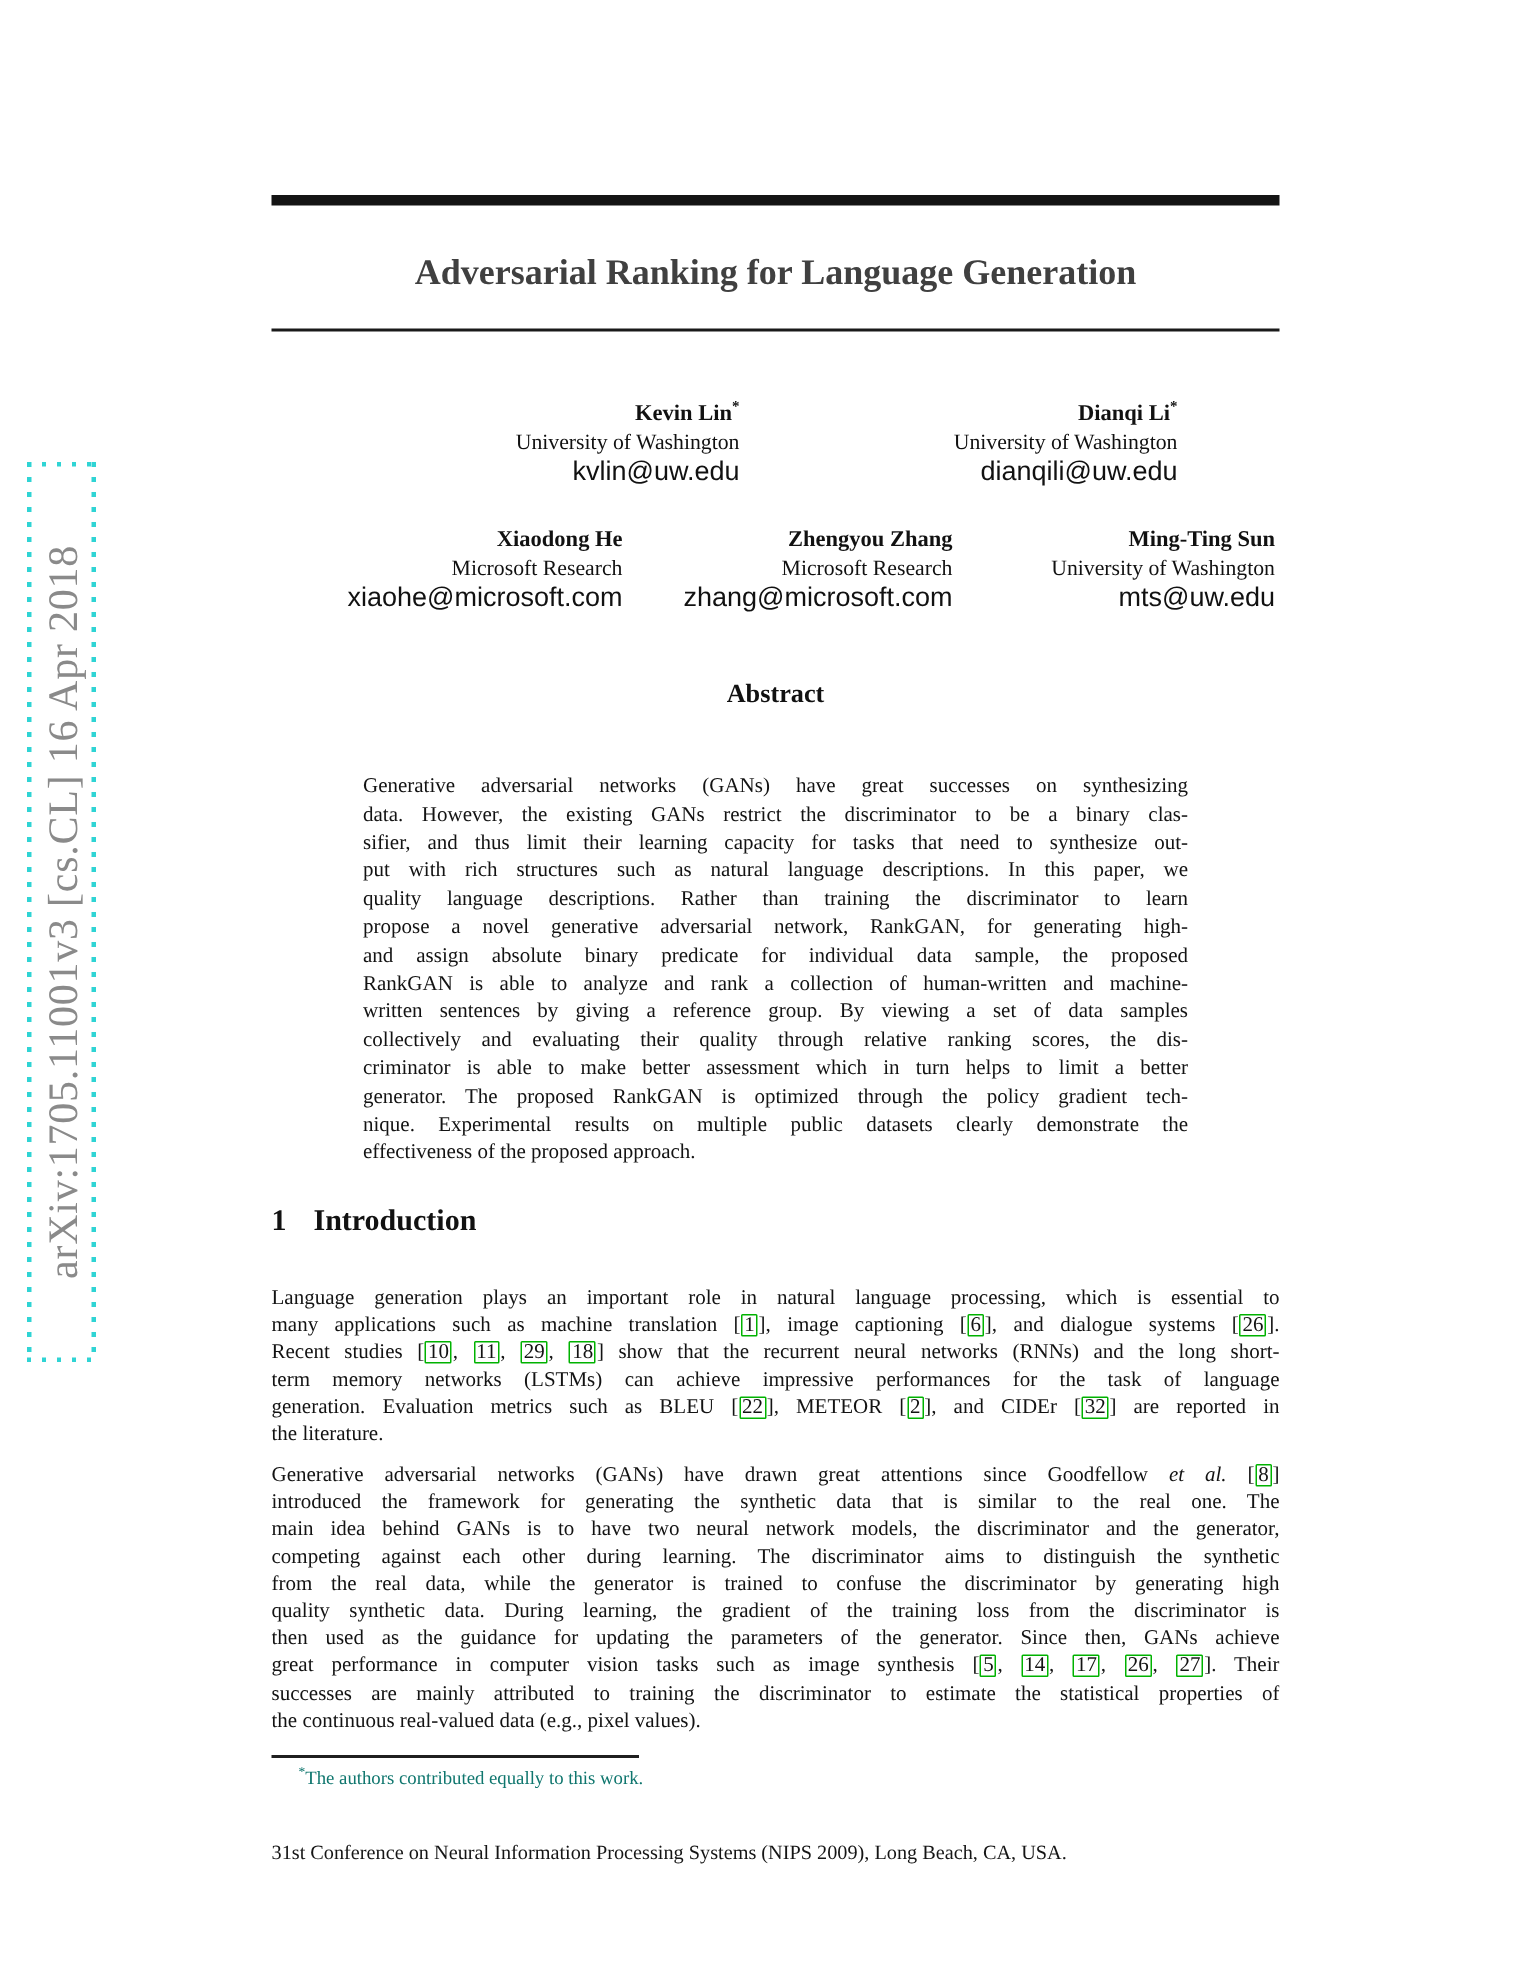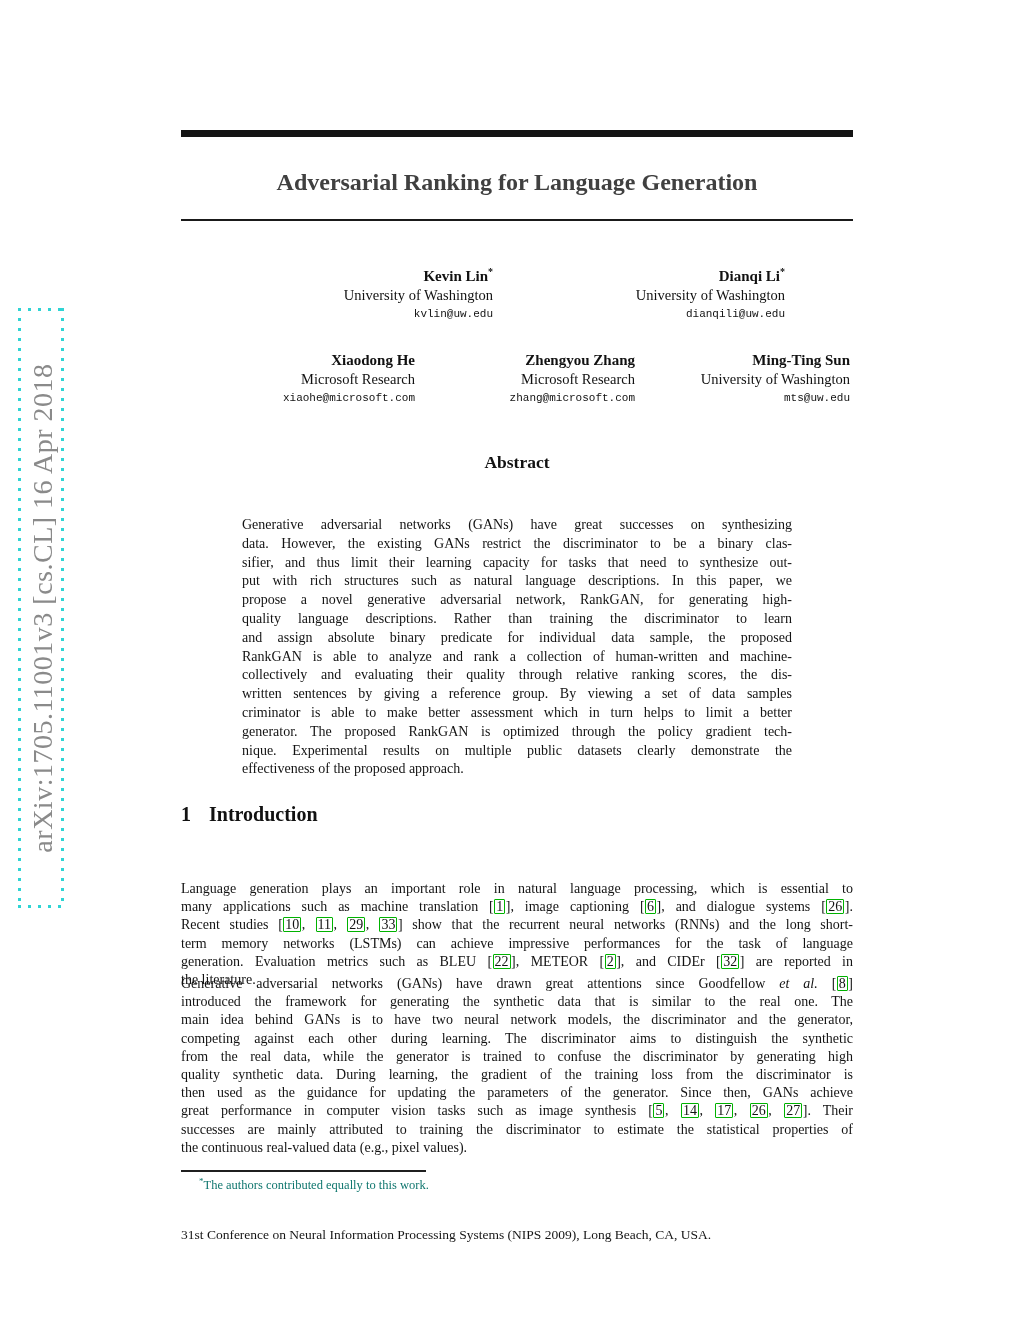--- a/index.html
+++ b/index.html
@@ -39,22 +39,22 @@
     top: 160px; height: 44px; line-height: 44px;
     font-size: 24px; font-weight: bold; text-align: center; color: #404040;
     white-space: nowrap;
   }
 
   
   .author-block { position: absolute; text-align: right; }
   .author-name  { font-size: 15px; font-weight: bold; line-height: 20px; white-space: nowrap; }
   .author-affil { font-size: 14.5px; line-height: 19px; white-space: nowrap; }
   .author-email {
-    font-family: Liberation Mono, monospace;
-    font-size: 11px; line-height: 19px; white-space: nowrap;
+    font-family: Liberation Sans, sans-serif;
+    font-size: 18px; line-height: 19px; white-space: nowrap;
   }
   .r1a { left: 253px; top: 266px; width: 240px; }
   .r1b { left: 545px; top: 266px; width: 240px; }
   .r2a { left: 185px; top: 350px; width: 230px; }
   .r2b { left: 405px; top: 350px; width: 230px; }
   .r2c { left: 620px; top: 350px; width: 230px; }
   sup.author-mark { font-size: 10px; vertical-align: super; line-height: 0; }
 
   
   .abstract-heading {
@@ -65,21 +65,21 @@
     font-size: 14px; overflow: hidden;
   }
   .abstract-body .tline { line-height: 18.8px; }
 
   
   .section-heading { top: 803px; font-size: 20px; font-weight: bold; }
   .section-heading .sec-label { margin-left: 18px; }
 
   .para { position: absolute; left: 181px; width: 672px; font-size: 14px; overflow: hidden; }
   .para .tline { line-height: 18.2px; }
-  .para-1 { top: 880px; }
+  .para-1 { top: 857px; }
   .para-2 { top: 975px; }
 
   .tline { text-align: justify; text-align-last: justify; white-space: normal; color: #131313; }
   .tline.tlast { text-align-last: left; }
 
   .cite {
     display: inline-block; line-height: 13px;
     border: 1.5px solid #00b200; border-radius: 1px;
     padding: 0 1px; margin: 0 0.5px;
     color: #131313; text-decoration: none;
@@ -139,39 +139,39 @@
   <div class="author-affil">University of Washington</div>
   <div class="author-email">mts@uw.edu</div>
 </div>
 
 <div class="col abstract-heading">Abstract</div>
 <div class="abstract-body">
     <div class="tline">Generative adversarial networks (GANs) have great successes on synthesizing</div>
     <div class="tline">data. However, the existing GANs restrict the discriminator to be a binary clas-</div>
     <div class="tline">sifier, and thus limit their learning capacity for tasks that need to synthesize out-</div>
     <div class="tline">put with rich structures such as natural language descriptions. In this paper, we</div>
+    <div class="tline">quality language descriptions. Rather than training the discriminator to learn</div>
     <div class="tline">propose a novel generative adversarial network, RankGAN, for generating high-</div>
-    <div class="tline">quality language descriptions. Rather than training the discriminator to learn</div>
     <div class="tline">and assign absolute binary predicate for individual data sample, the proposed</div>
     <div class="tline">RankGAN is able to analyze and rank a collection of human-written and machine-</div>
+    <div class="tline">written sentences by giving a reference group. By viewing a set of data samples</div>
     <div class="tline">collectively and evaluating their quality through relative ranking scores, the dis-</div>
-    <div class="tline">written sentences by giving a reference group. By viewing a set of data samples</div>
     <div class="tline">criminator is able to make better assessment which in turn helps to limit a better</div>
     <div class="tline">generator. The proposed RankGAN is optimized through the policy gradient tech-</div>
     <div class="tline">nique. Experimental results on multiple public datasets clearly demonstrate the</div>
     <div class="tline tlast">effectiveness of the proposed approach.</div>
   </div>
 
 <div class="col section-heading">
   <span class="sec-number">1</span><span class="sec-label">Introduction</span>
 </div>
 <div class="para para-1">
     <div class="tline">Language generation plays an important role in natural language processing, which is essential to</div>
     <div class="tline">many applications such as machine translation [<span class="cite">1</span>], image captioning [<span class="cite">6</span>], and dialogue systems [<span class="cite">26</span>].</div>
-    <div class="tline">Recent studies [<span class="cite">10</span>, <span class="cite">11</span>, <span class="cite">29</span>, <span class="cite">33</span>] show that the recurrent neural networks (RNNs) and the long short-</div>
+    <div class="tline">Recent studies [<span class="cite">10</span>, <span class="cite">11</span>, <span class="cite">29</span>, <span class="cite">18</span>] show that the recurrent neural networks (RNNs) and the long short-</div>
     <div class="tline">term memory networks (LSTMs) can achieve impressive performances for the task of language</div>
     <div class="tline">generation. Evaluation metrics such as BLEU [<span class="cite">22</span>], METEOR [<span class="cite">2</span>], and CIDEr [<span class="cite">32</span>] are reported in</div>
     <div class="tline tlast">the literature.</div>
   </div>
 <div class="para para-2">
     <div class="tline">Generative adversarial networks (GANs) have drawn great attentions since Goodfellow <em>et al.</em> [<span class="cite">8</span>]</div>
     <div class="tline">introduced the framework for generating the synthetic data that is similar to the real one. The</div>
     <div class="tline">main idea behind GANs is to have two neural network models, the discriminator and the generator,</div>
     <div class="tline">competing against each other during learning. The discriminator aims to distinguish the synthetic</div>
     <div class="tline">from the real data, while the generator is trained to confuse the discriminator by generating high</div>

